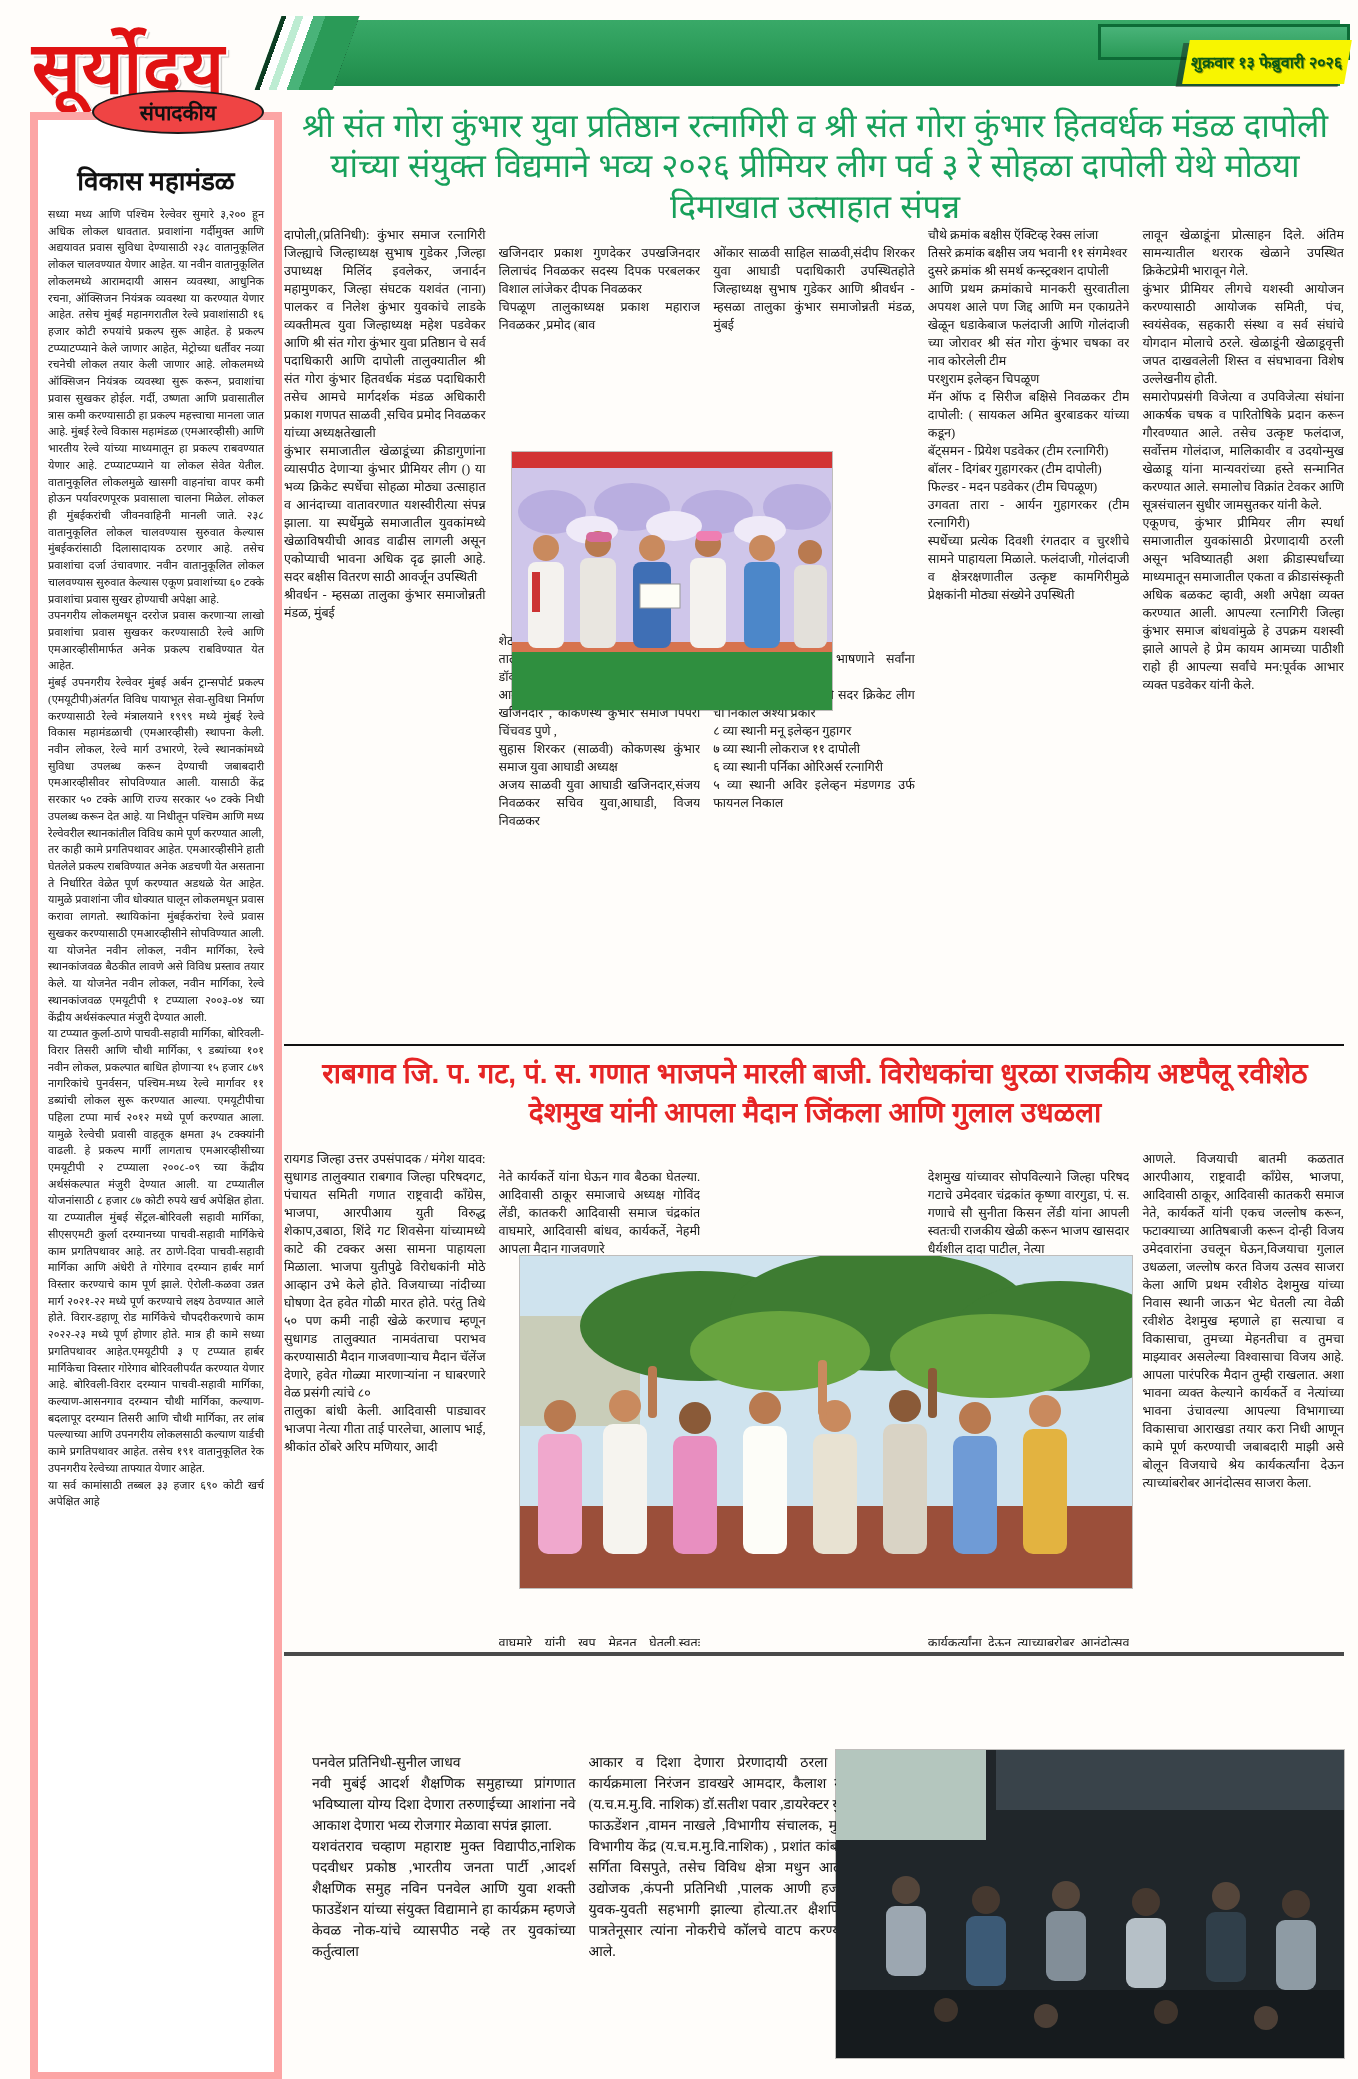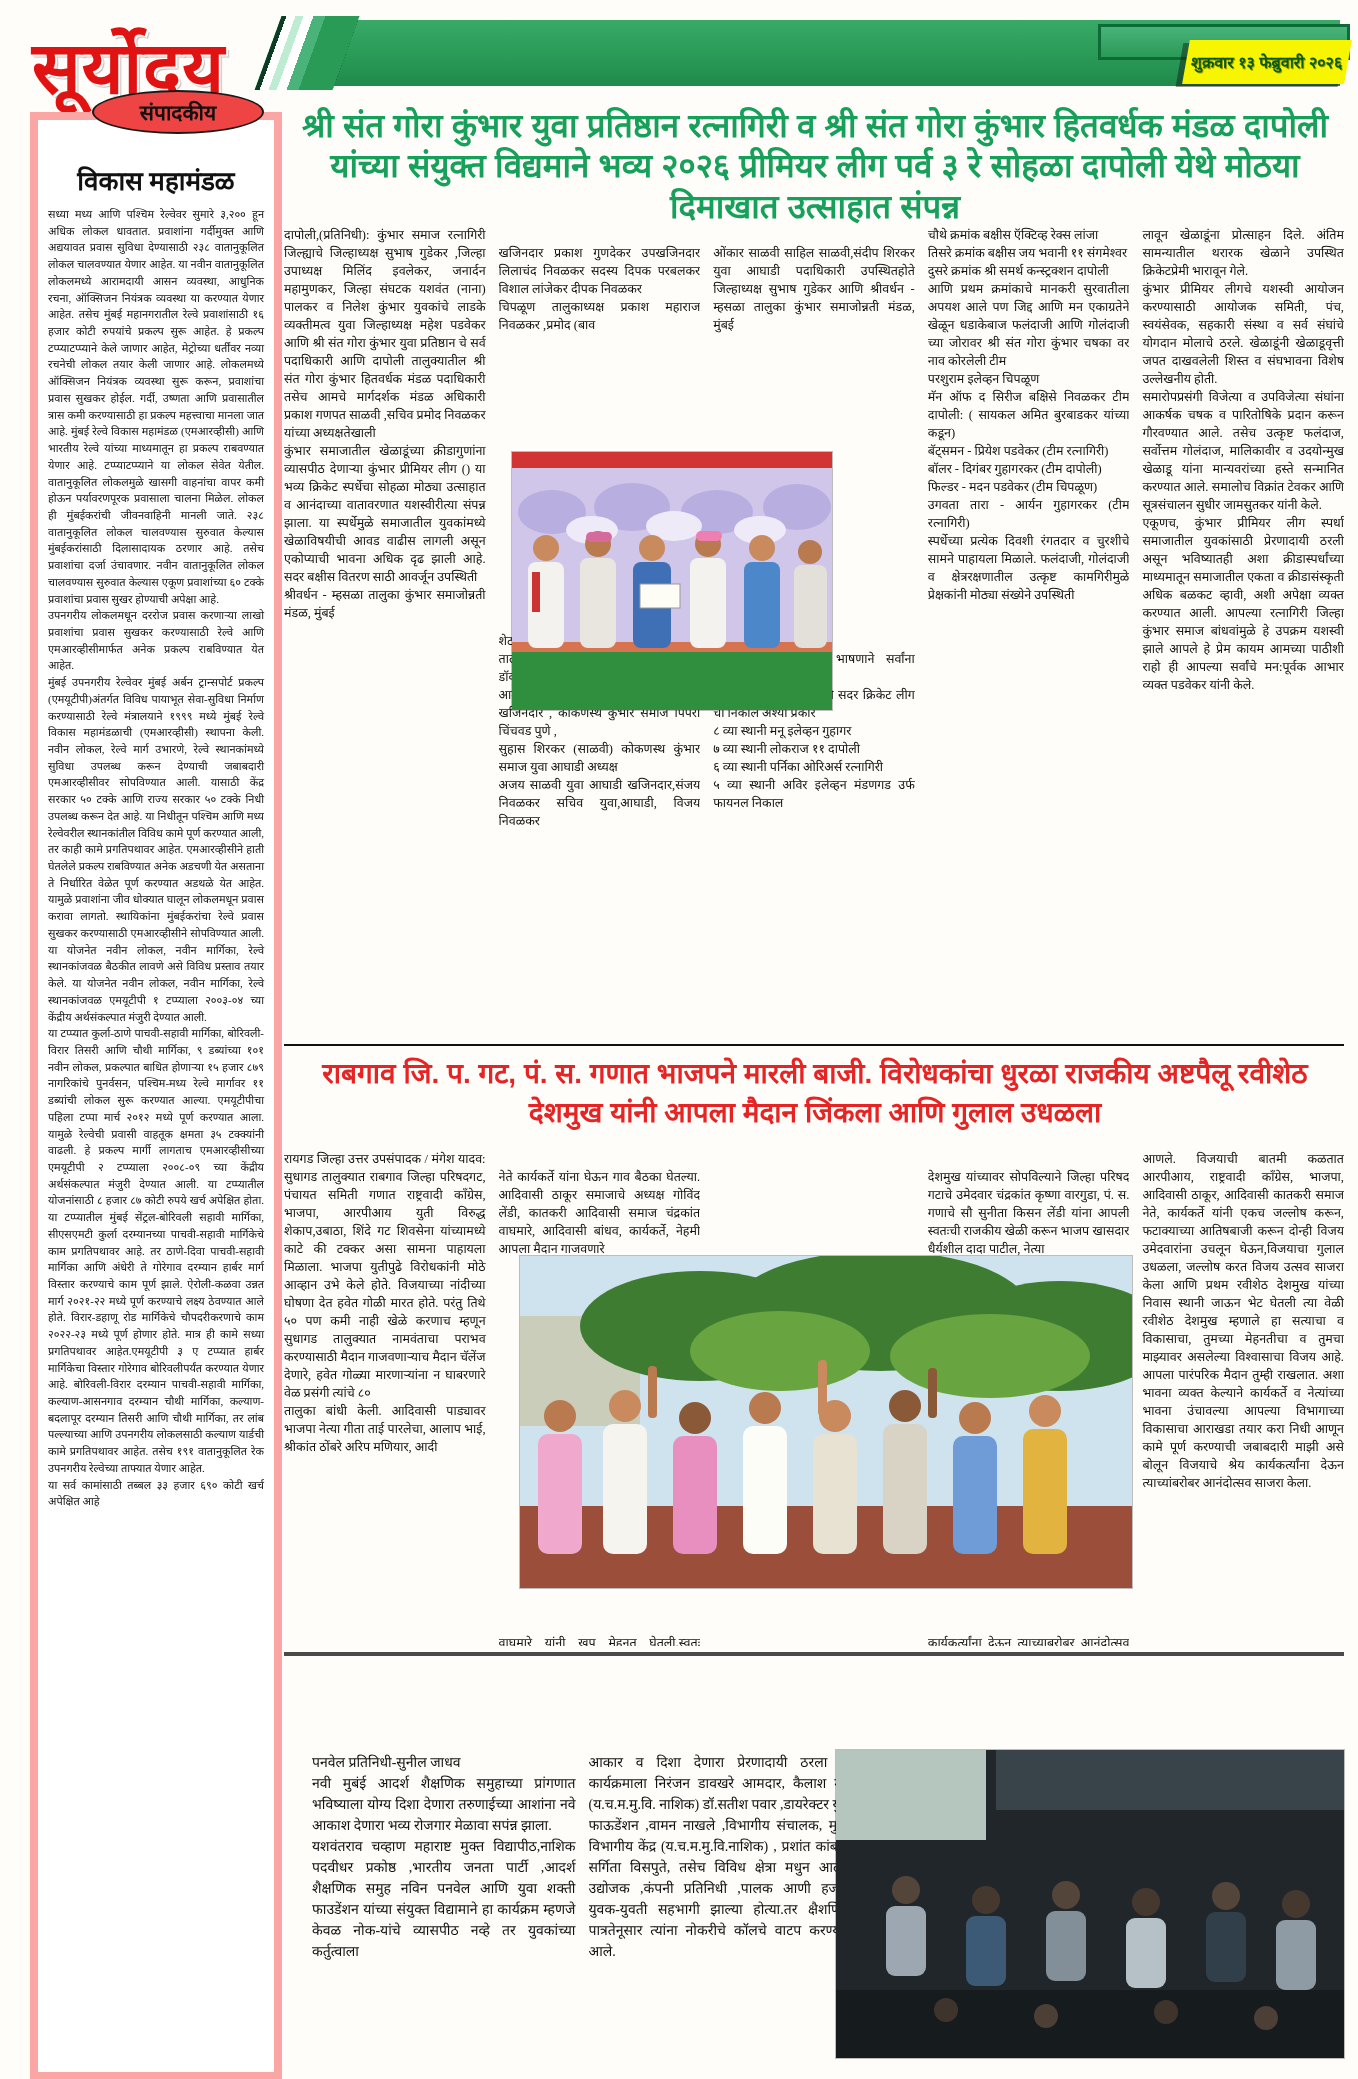--- a/index.html
+++ b/index.html
@@ -24,21 +24,21 @@
   
   .edit-box{position:absolute;left:30px;top:112px;width:236px;height:1952px;border:8px solid #fca5a5;background:#fff;}
   .edit-label{position:absolute;left:92px;top:90px;width:168px;height:40px;border:2px solid #1a1a1a;border-radius:50%;
         background:#ef4444;display:flex;align-items:center;justify-content:center;
         font-weight:bold;font-size:21px;z-index:3;}
   .edit-title{margin:42px 6px 4px 6px;text-align:center;font-weight:bold;font-size:26px;}
   .edit-body{padding:4px 10px 8px 10px;font-size:11px;line-height:1.52;text-align:justify;
         white-space:pre-line;overflow:hidden;height:1840px;}
   
   .a1-headline{position:absolute;left:286px;top:106px;width:1058px;text-align:center;color:#17a05a;
-        font-weight:bold;font-size:33px;line-height:1.22;
+        font-weight:normal;font-size:33px;line-height:1.22;
         font-family:"Liberation Sans","DejaVu Sans",sans-serif;}
   .cols{position:absolute;display:flex;gap:13px;}
   .a1-cols{left:284px;top:226px;width:1060px;height:816px;}
   .a2-cols{left:284px;top:1150px;width:1060px;height:496px;}
   .a3-cols{left:286px;top:1752px;width:540px;height:316px;margin-left:26px;}
   .col{flex:1;font-size:12.5px;line-height:1.44;text-align:justify;white-space:pre-line;overflow:hidden;}
   .a3-cols .col{font-size:14px;line-height:1.5;}
   .spacer1{height:262px;}
   .spacer2{height:340px;}
   .rule-black{position:absolute;left:284px;top:1044px;width:1060px;height:2px;background:#111;}

